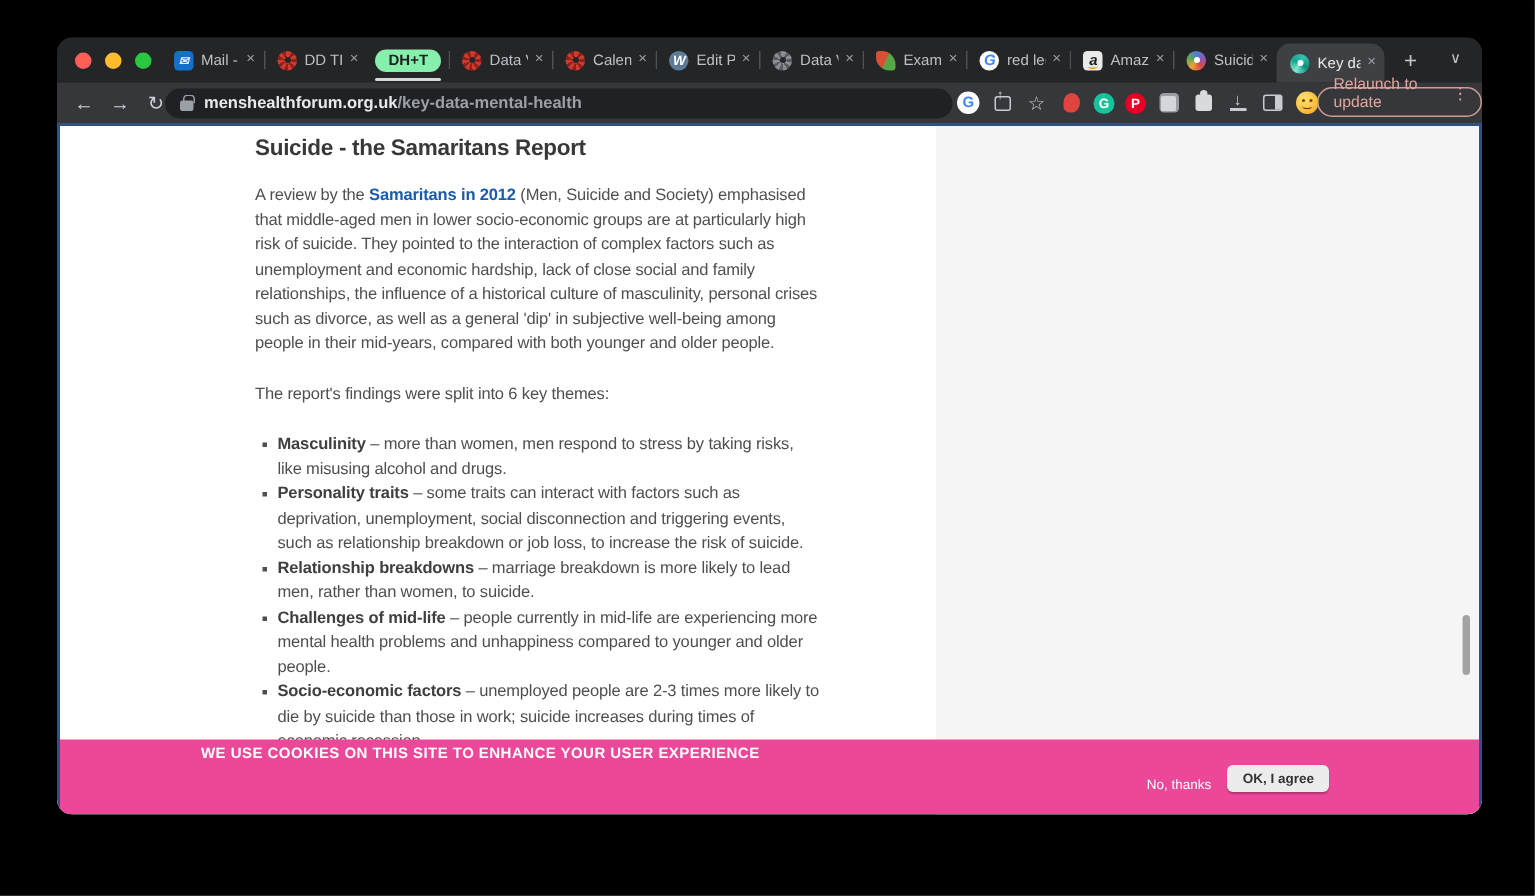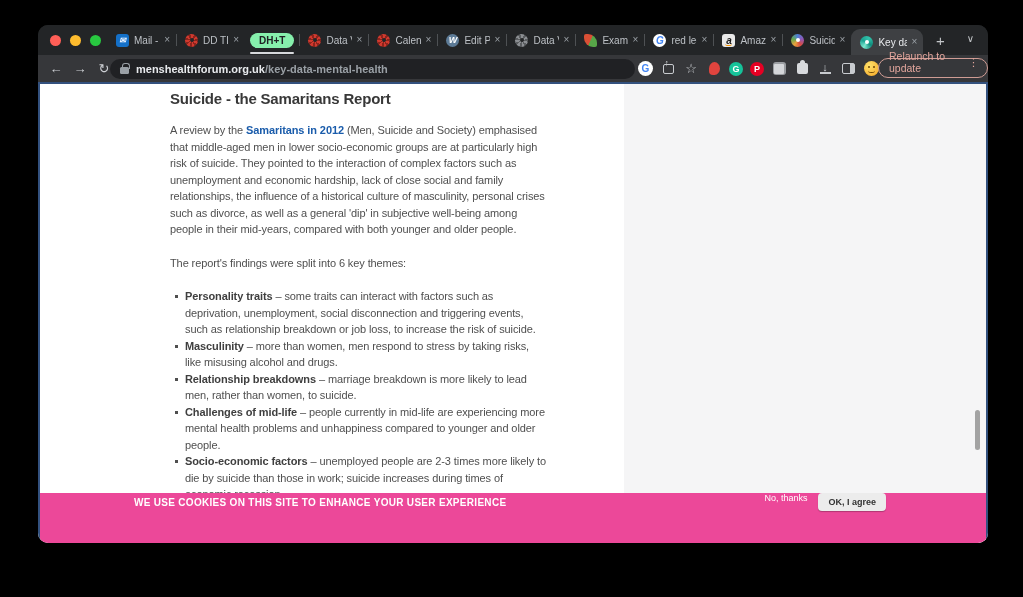--- a/index.html
+++ b/index.html
@@ -72,21 +72,21 @@
   article li::before{content:"";position:absolute;left:-10px;top:7px;width:3px;height:3px;background:#4f4f4f;}
   article li b{color:#3f3f3f;}
   .scrollthumb{position:absolute;right:6px;top:326px;width:5px;height:40px;background:#a3a3a3;border-radius:3px;}
 
   
   .cookiebanner{position:absolute;left:0;right:0;bottom:0;height:50px;background:#ec4899;color:#fff;z-index:5;}
   .cookietext{position:absolute;left:94px;top:4px;}
   .cookietitle{font-size:10px;font-weight:bold;letter-spacing:.3px;}
   .cookiesub{font-size:8.5px;font-weight:bold;margin-top:4px;}
   .cookiesub a{color:#fff;text-decoration:underline;font-weight:bold;}
-  .cookieactions{position:absolute;right:100px;top:0;height:35px;display:flex;align-items:flex-start;gap:11px;}
+  .cookieactions{position:absolute;right:100px;top:0;height:35px;display:flex;align-items:flex-end;gap:11px;}
   .nothanks{font-size:9px;color:#fff;}
   .agreebtn{background:#ececec;border:none;border-radius:4px;color:#333;font-size:9px;font-weight:bold;padding:4px 10px;box-shadow:0 1px 1px rgba(0,0,0,.25);}
 
   
   .fav{width:13px;height:13px;flex:0 0 auto;display:flex;align-items:center;justify-content:center;
        font-size:9px;font-weight:bold;border-radius:50%;position:relative;}
   .fav-outlook{background:#1470c8;border-radius:3px;color:#eaf2ff;font-size:8px;}
   .fav-redburst{background:repeating-conic-gradient(#d0392e 0 25deg,#8c241c 25deg 50deg);}
   .fav-redburst::after,.fav-grayburst::after{content:"";position:absolute;width:4px;height:4px;border-radius:50%;background:#242628;}
   .fav-grayburst{background:repeating-conic-gradient(#8b8e92 0 25deg,#5a5d60 25deg 50deg);}
@@ -225,22 +225,22 @@
     </div>
 
     <div class="viewport">
       <div class="graypanel"></div>
 
       <article>
         <h2>Suicide - the Samaritans Report</h2>
         <p><span>A review by the </span><a href="#" class="doclink">Samaritans in 2012</a><span> (Men, Suicide and Society) emphasised that middle-aged men in lower socio-economic groups are at particularly high risk of suicide. They pointed to the interaction of complex factors such as unemployment and economic hardship, lack of close social and family relationships, the influence of a historical culture of masculinity, personal crises such as divorce, as well as a general 'dip' in subjective well-being among people in their mid-years, compared with both younger and older people.</span></p>
         <p>The report's findings were split into 6 key themes:</p>
         <ul>
+          <li><b>Masculinity</b> <span>– more than women, men respond to stress by taking risks, like misusing alcohol and drugs.</span></li>
           <li><b>Personality traits</b> <span>– some traits can interact with factors such as deprivation, unemployment, social disconnection and triggering events, such as relationship breakdown or job loss, to increase the risk of suicide.</span></li>
-          <li><b>Masculinity</b> <span>– more than women, men respond to stress by taking risks, like misusing alcohol and drugs.</span></li>
           <li><b>Relationship breakdowns</b> <span>– marriage breakdown is more likely to lead men, rather than women, to suicide.</span></li>
           <li><b>Challenges of mid-life</b> <span>– people currently in mid-life are experiencing more mental health problems and unhappiness compared to younger and older people.</span></li>
           <li><b>Socio-economic factors</b> <span>– unemployed people are 2-3 times more likely to die by suicide than those in work; suicide increases during times of economic recession.</span></li>
         </ul>
       </article>
 
       <div class="scrollthumb"></div>
 
       <div class="cookiebanner">
         <div class="cookietext">

